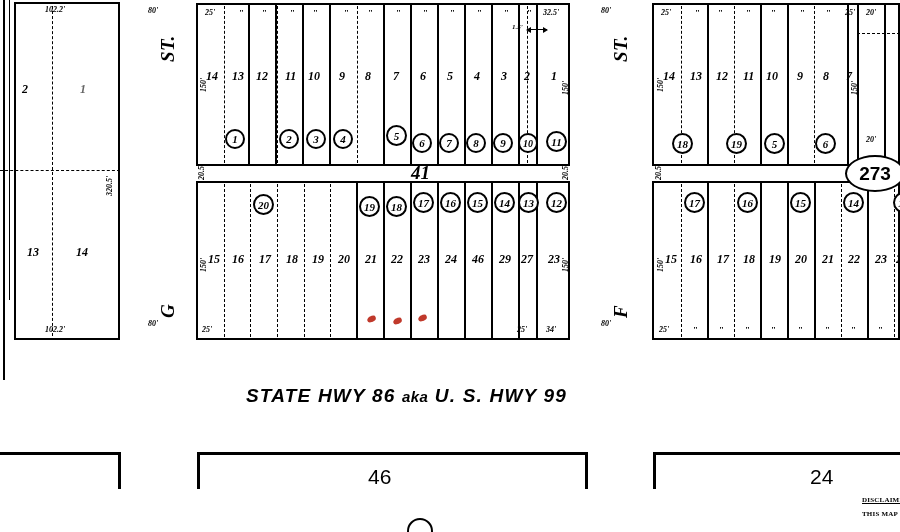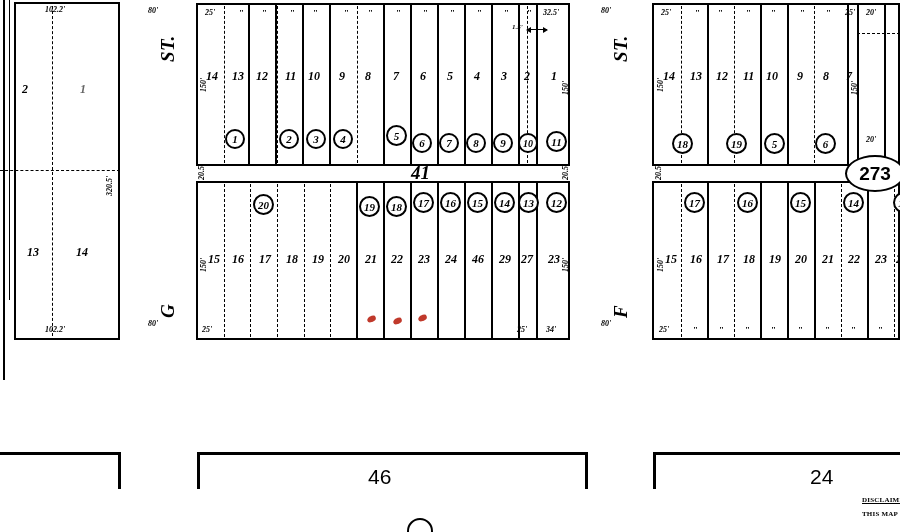--- a/index.html
+++ b/index.html
@@ -309,20 +309,25 @@
   <div class="ditto" style="left:719px;top:326px;">"</div>
   <div class="ditto" style="left:745px;top:326px;">"</div>
   <div class="ditto" style="left:771px;top:326px;">"</div>
   <div class="ditto" style="left:798px;top:326px;">"</div>
   <div class="ditto" style="left:825px;top:326px;">"</div>
   <div class="ditto" style="left:851px;top:326px;">"</div>
   <div class="ditto" style="left:878px;top:326px;">"</div>
 
   <div class="oval" style="left:845px;top:155px;width:56px;height:33px;font-size:19px;">273</div>
 
+  <div class="hwy" style="left:246px;top:385px;">
+    <span>STATE  HWY  86</span>
+    <span class="aka">aka</span>
+    <span>U. S.  HWY  99</span>
+  </div>
 
   <div class="abs" style="left:0px;top:452px;width:118px;height:34px;border-top:3px solid #000;border-right:3px solid #000;"></div>
 
   <div class="abs" style="left:197px;top:452px;width:385px;height:34px;border-top:3px solid #000;border-left:3px solid #000;border-right:3px solid #000;"></div>
   <div class="bignum" style="left:368px;top:465px;">46</div>
 
   <div class="abs" style="left:653px;top:452px;width:247px;height:34px;border-top:3px solid #000;border-left:3px solid #000;"></div>
   <div class="bignum" style="left:810px;top:465px;">24</div>
 
   <div class="circ" style="left:407px;top:518px;width:26px;height:26px;font-size:12px;overflow:hidden;"></div>

